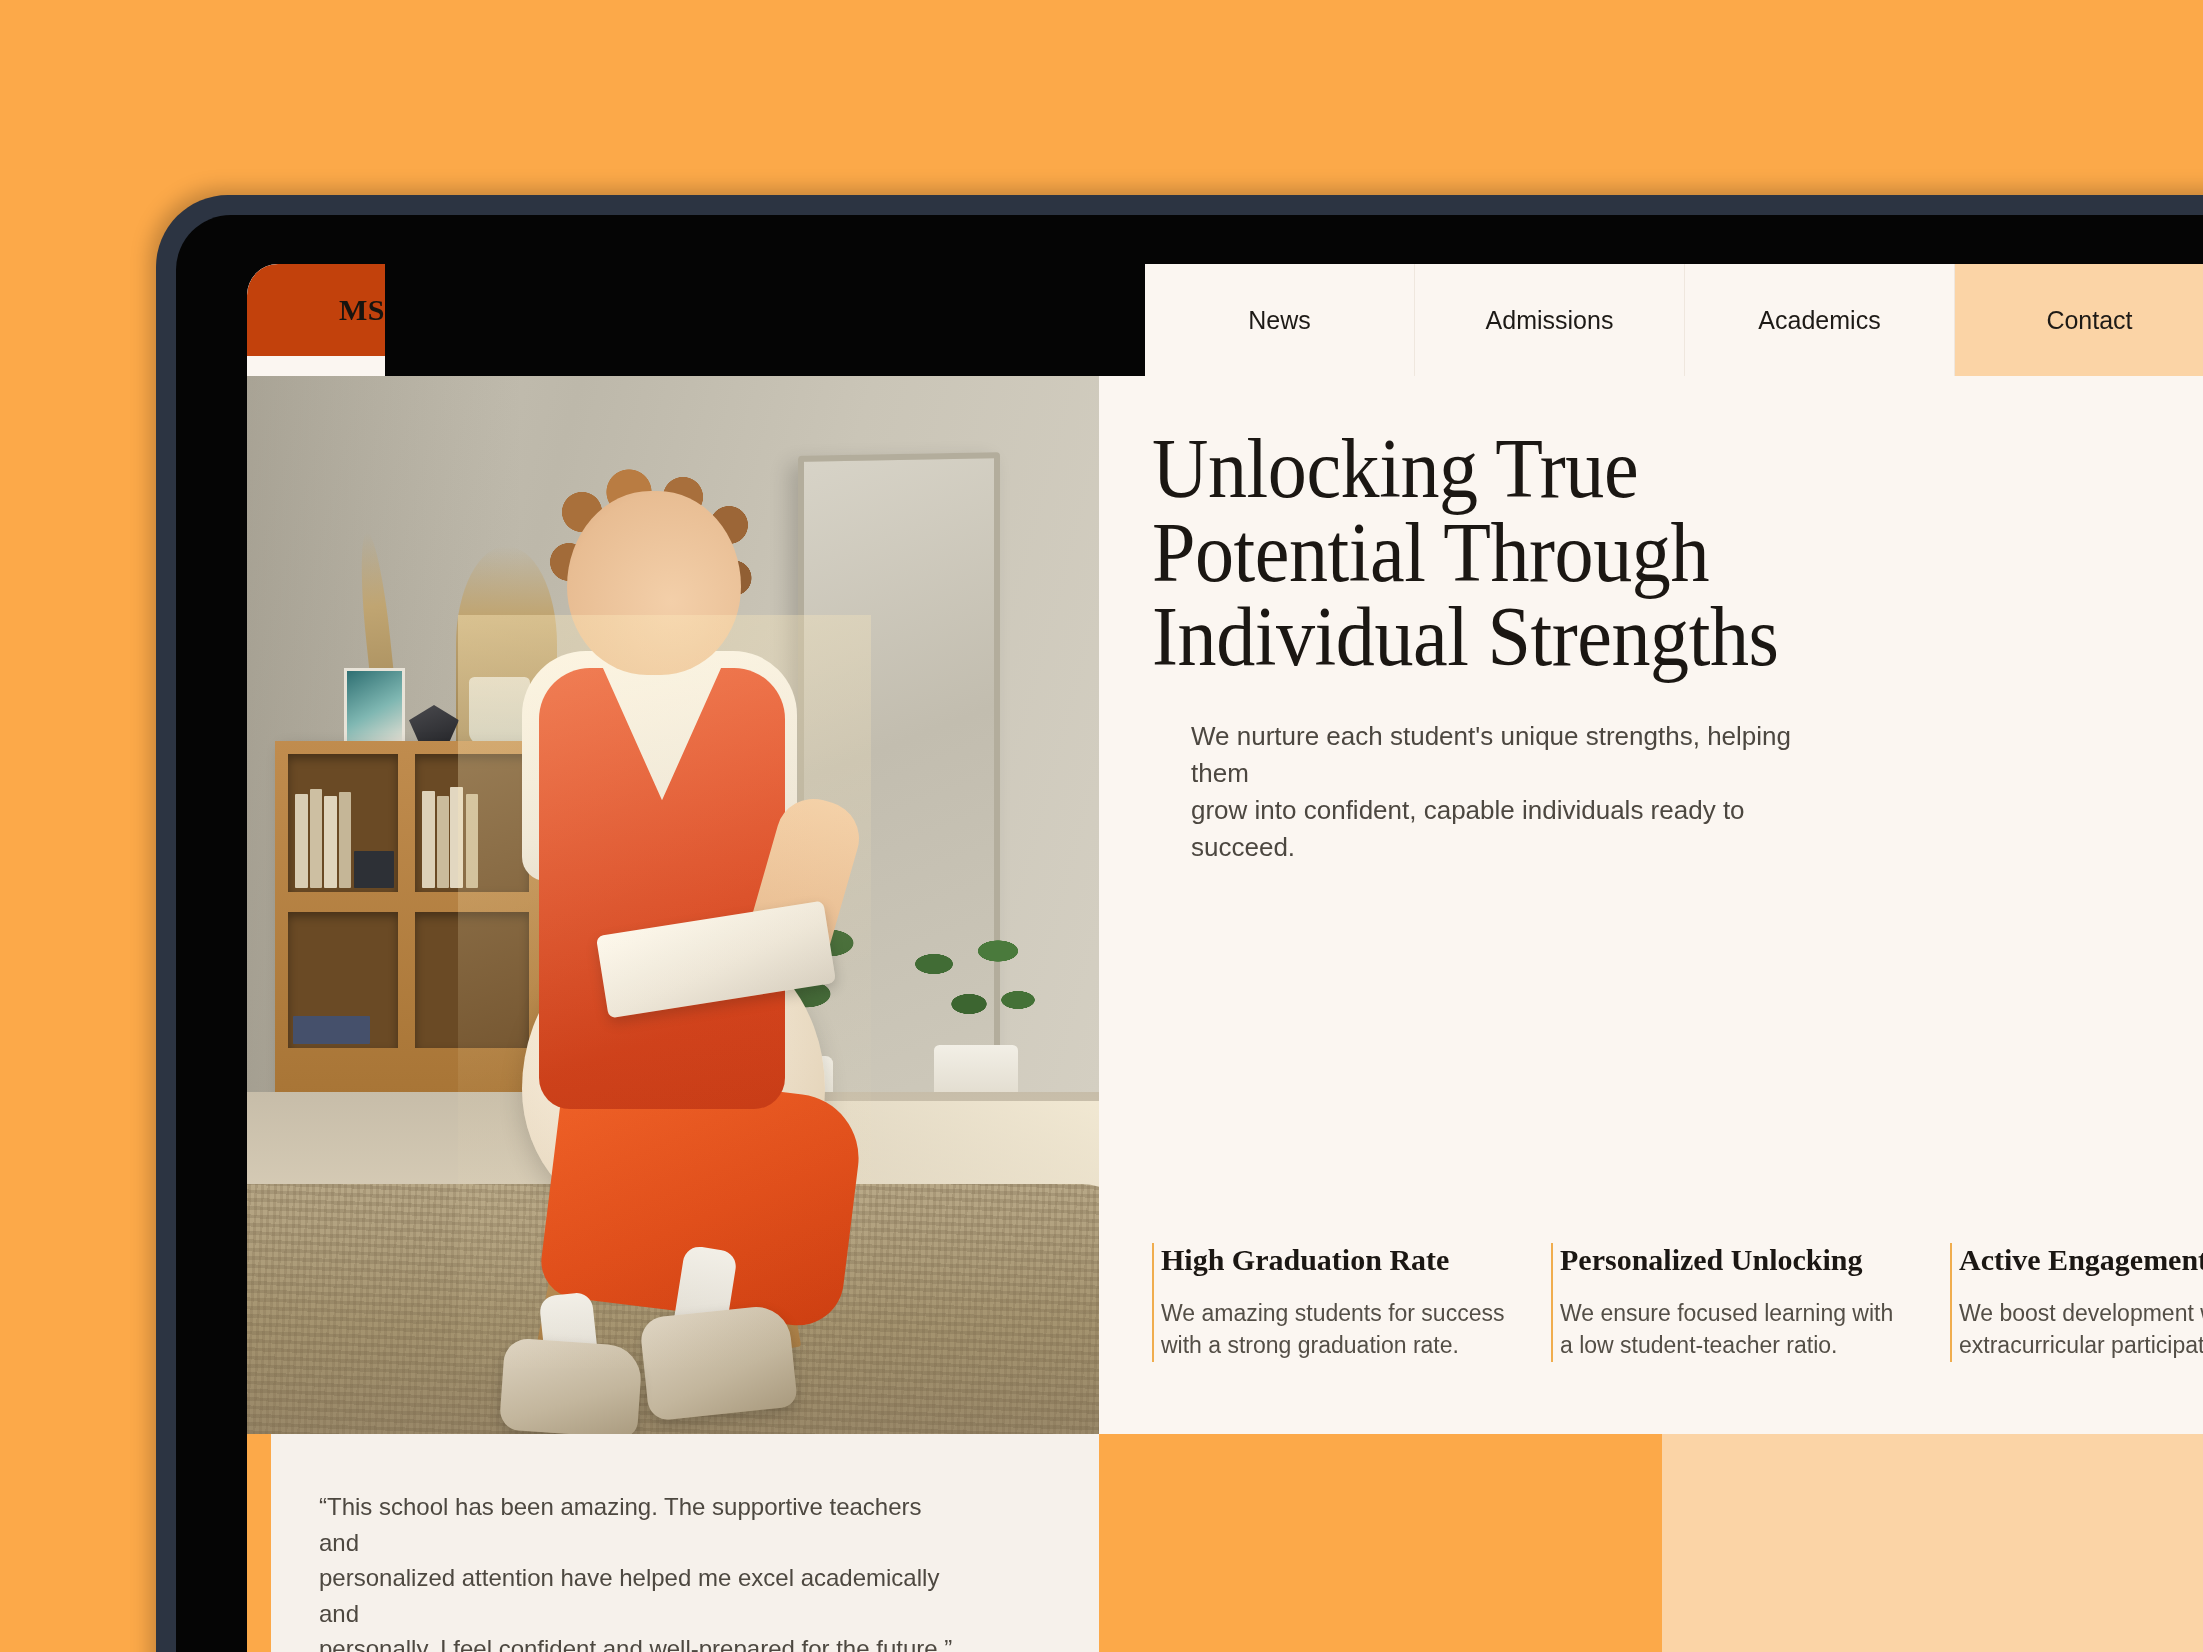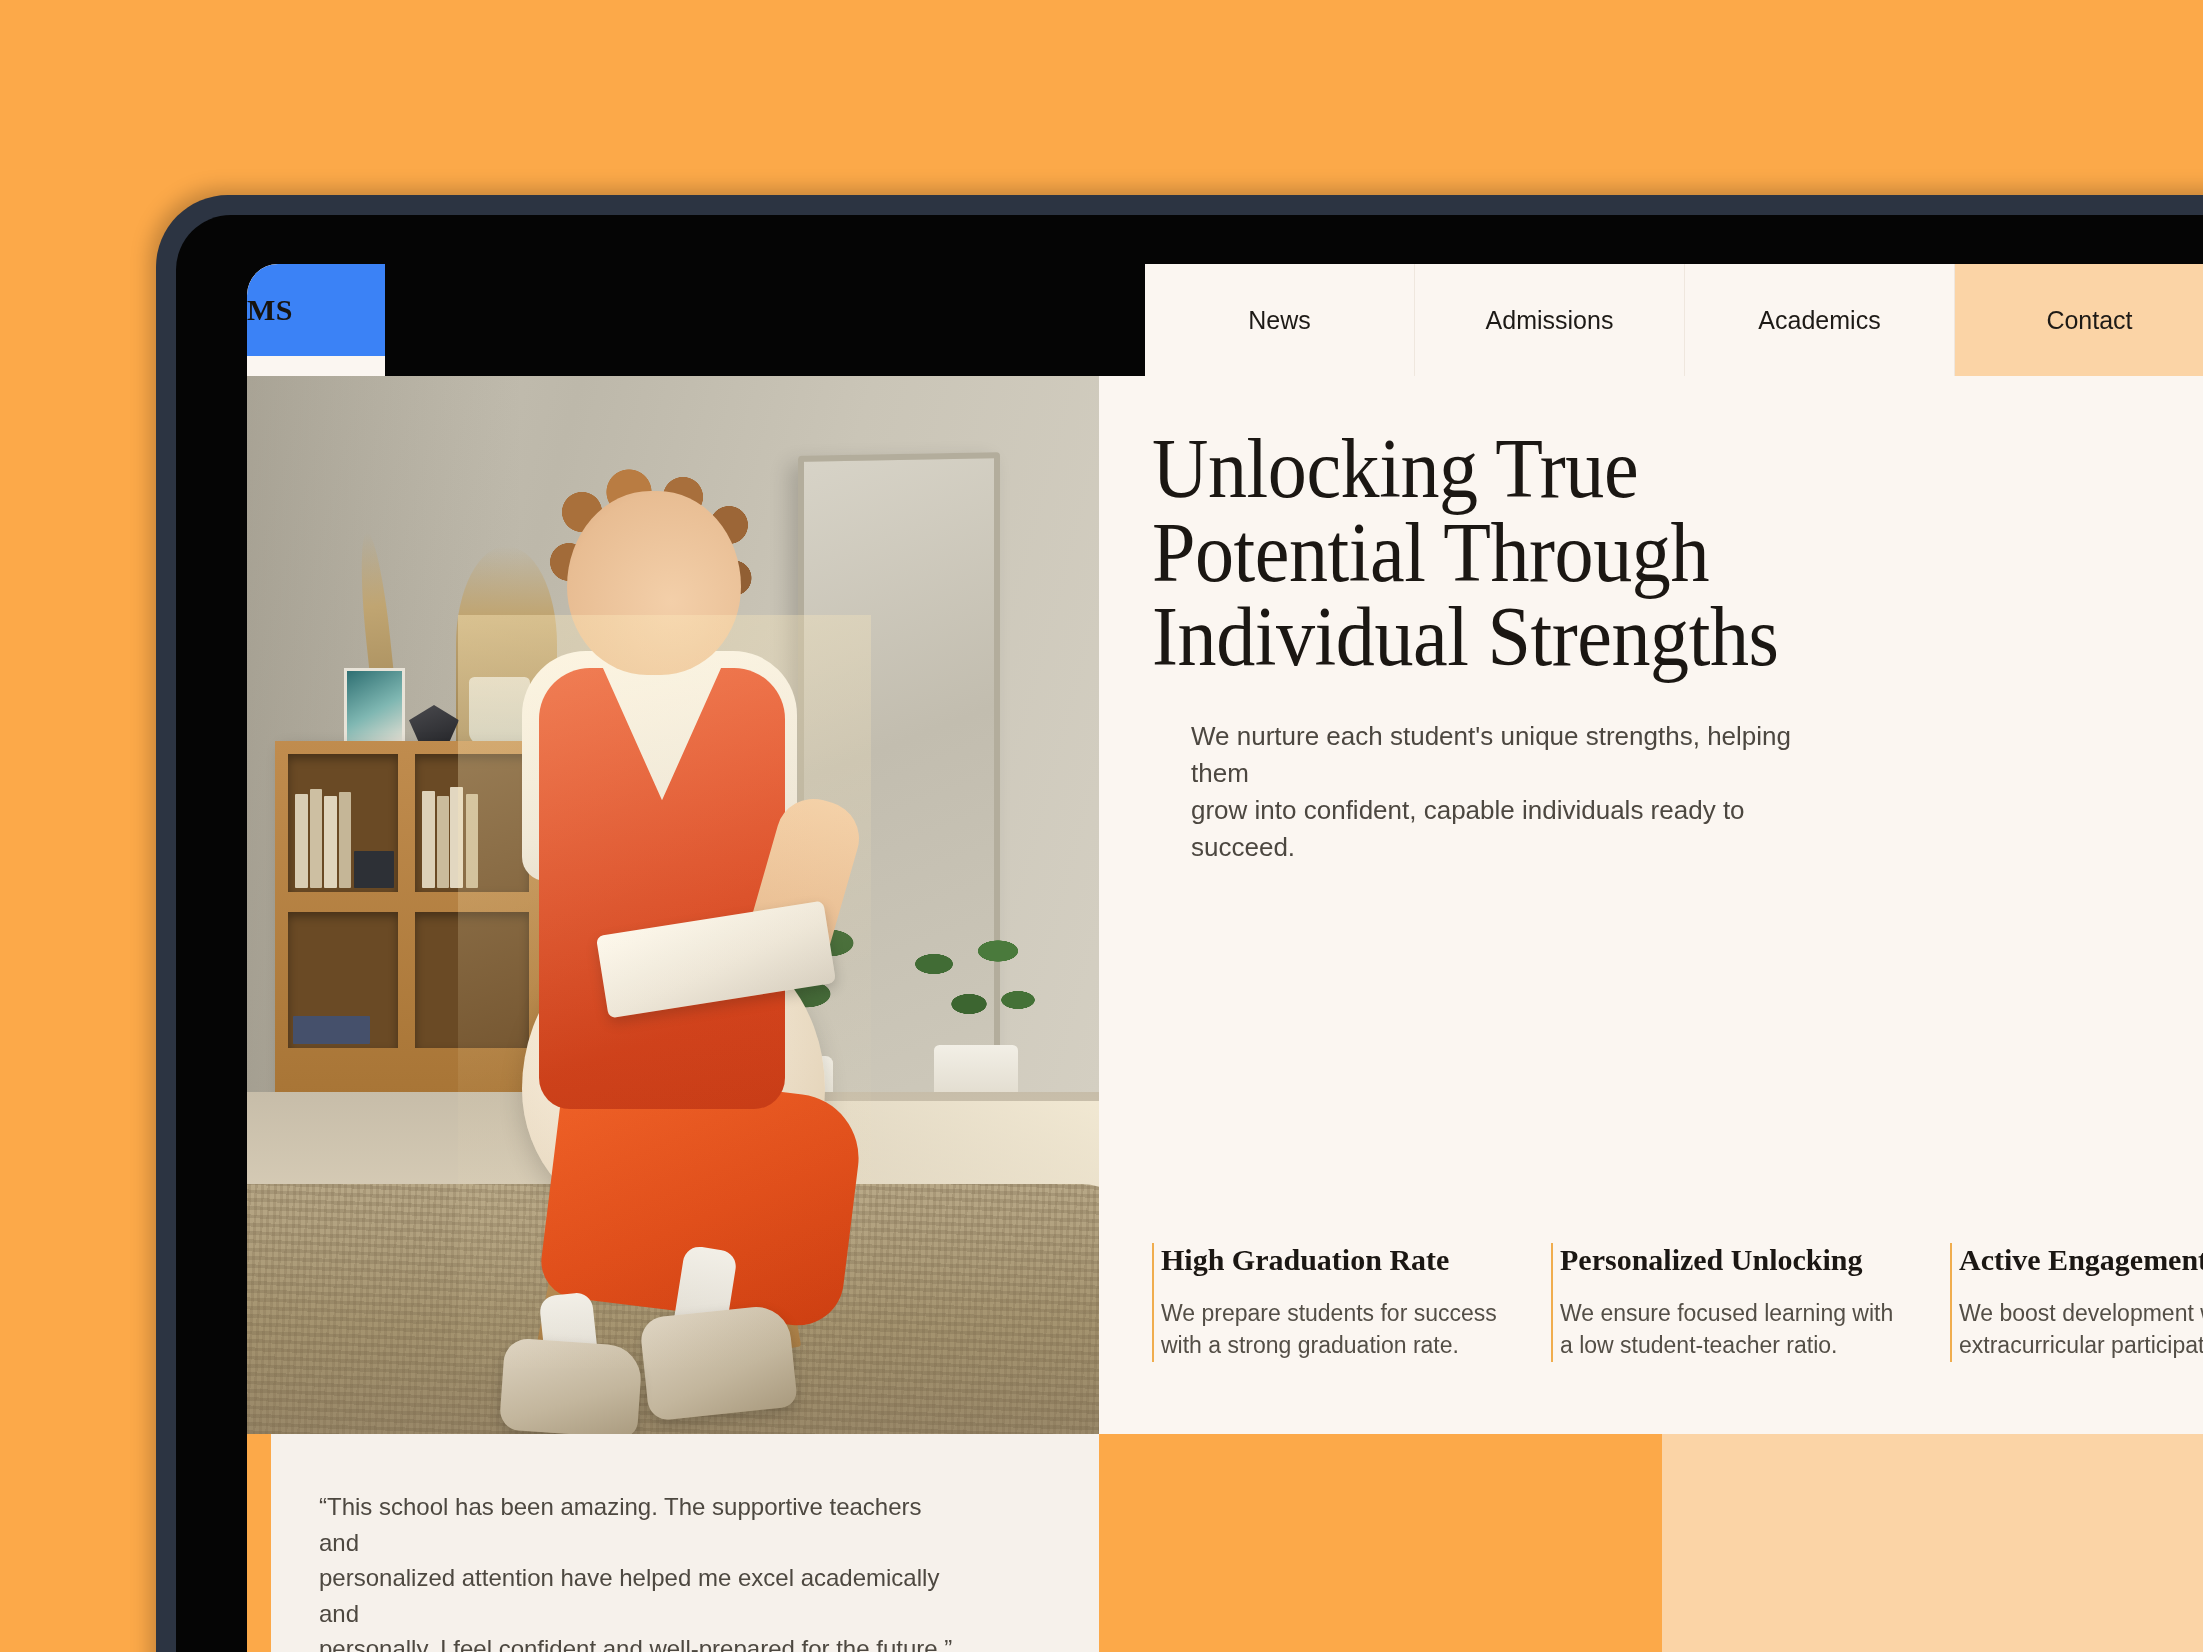--- a/index.html
+++ b/index.html
@@ -53,25 +53,25 @@
   #topbar {
     position: absolute;
     left: 0; top: 0;
     width: 1977px;
     height: 112px;
     display: flex;
   }
   #logo-cell {
     width: 138px;
     height: 92px;
-    background: #3b82f6;
+    background: #c2410c;
     border-radius: 31px 0 0 0;
     display: flex;
     align-items: center;
-    justify-content: flex-start;
+    justify-content: flex-end;
     flex: 0 0 138px;
   }
   #logo-text {
     font-family: "Liberation Serif", serif;
     font-size: 30px;
     font-weight: 700;
     letter-spacing: 0.5px;
     color: #17140f;
   }
   #hero-image-gap {
@@ -465,21 +465,21 @@
       <div id="content">
         <h1 id="headline">Unlocking True
 Potential Through
 Individual Strengths</h1>
         <p id="subheadline">We nurture each student's unique strengths, helping them
 grow into confident, capable individuals ready to succeed.</p>
 
         <div id="features">
           <div class="feature">
             <div class="feature-title">High Graduation Rate</div>
-            <div class="feature-desc">We prepare students for success
+            <div class="feature-desc">We amazing students for success
 with a strong graduation rate.</div>
           </div>
           <div class="feature">
             <div class="feature-title">Personalized Unlocking</div>
             <div class="feature-desc">We ensure focused learning with
 a low student-teacher ratio.</div>
           </div>
           <div class="feature">
             <div class="feature-title">Active Engagement</div>
             <div class="feature-desc">We boost development with

